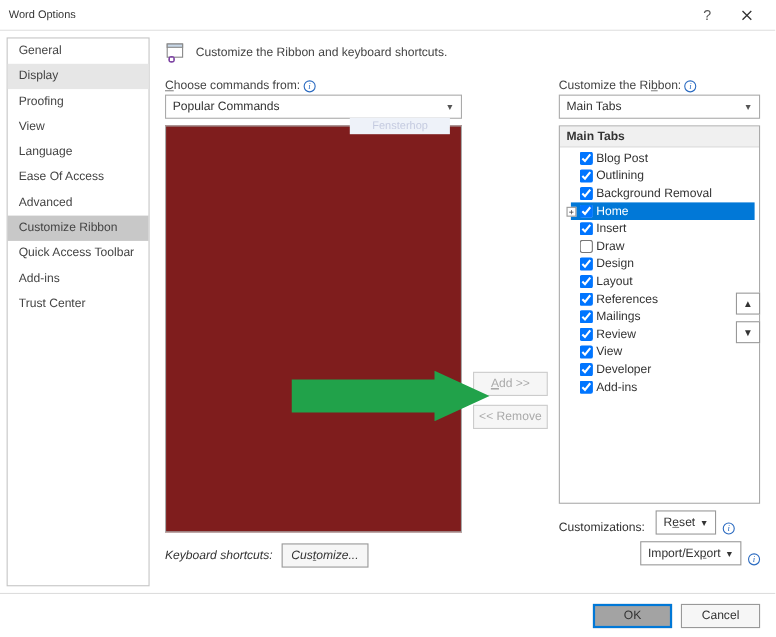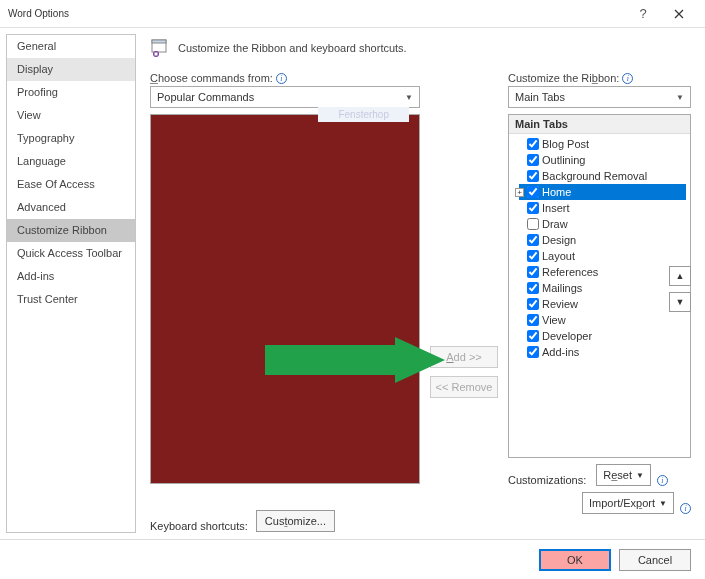--- a/index.html
+++ b/index.html
@@ -39,22 +39,22 @@
 .reorder-btn { width: 22px; height: 20px; border: 1px solid #999; background: #fff; display: flex; align-items: center; justify-content: center; font-size: 9px; }
 .tab-buttons { display: flex; gap: 4px; margin-top: 6px; }
 .btn { height: 22px; border: 1px solid #999; background: #f6f6f6; font-size: 11px; padding: 0 8px; display: inline-flex; align-items: center; justify-content: center; cursor: pointer; }
 .btn-row { display: flex; align-items: flex-end; gap: 6px; margin-top: 6px; }
 .btn-row-right { justify-content: flex-end; }
 .cust-label { font-size: 11px; margin-right: 4px; }
 .dropdown-btn { height: 22px; border: 1px solid #999; background: #fff; padding: 0 6px; display: flex; align-items: center; font-size: 11px; gap: 4px; }
 .dropdown-arrow { font-size: 8px; }
 .footer { height: 40px; border-top: 1px solid #ddd; display: flex; align-items: center; justify-content: flex-end; padding: 0 14px; gap: 8px; }
 .footer .btn { width: 72px; }
-.footer .btn.primary { border: 2px solid #0178d7; background: #fca5a5; }
-.kb-row { display: flex; align-items: flex-end; gap: 8px; margin-top: 26px; }
+.footer .btn.primary { border: 2px solid #0178d7; background: #a3a3a3; }
+.kb-row { display: flex; align-items: center; gap: 8px; margin-top: 10px; font-style: italic; }
 .kb-label { font-size: 11px; }
 .arrow-annotation { position: absolute; left: 265px; top: 337px; pointer-events: none; }
 </style>
 </head>
 <body>
 
 <div class="titlebar">
   <span class="titlebar-title">Word Options</span>
   <div class="titlebar-btn">?</div>
   <div class="titlebar-btn">
@@ -63,21 +63,20 @@
       </svg>
   </div>
 </div>
 
 <div class="main">
   <div class="sidebar" id="sidebar">
       <div class="sidebar-item">General</div>
       <div class="sidebar-item highlighted">Display</div>
       <div class="sidebar-item">Proofing</div>
       <div class="sidebar-item">View</div>
-      <div class="sidebar-item">Typography</div>
       <div class="sidebar-item">Language</div>
       <div class="sidebar-item">Ease Of Access</div>
       <div class="sidebar-item">Advanced</div>
       <div class="sidebar-item selected">Customize Ribbon</div>
       <div class="sidebar-item">Quick Access Toolbar</div>
       <div class="sidebar-item">Add-ins</div>
       <div class="sidebar-item">Trust Center</div>
     </div>
 
   <div class="content">

